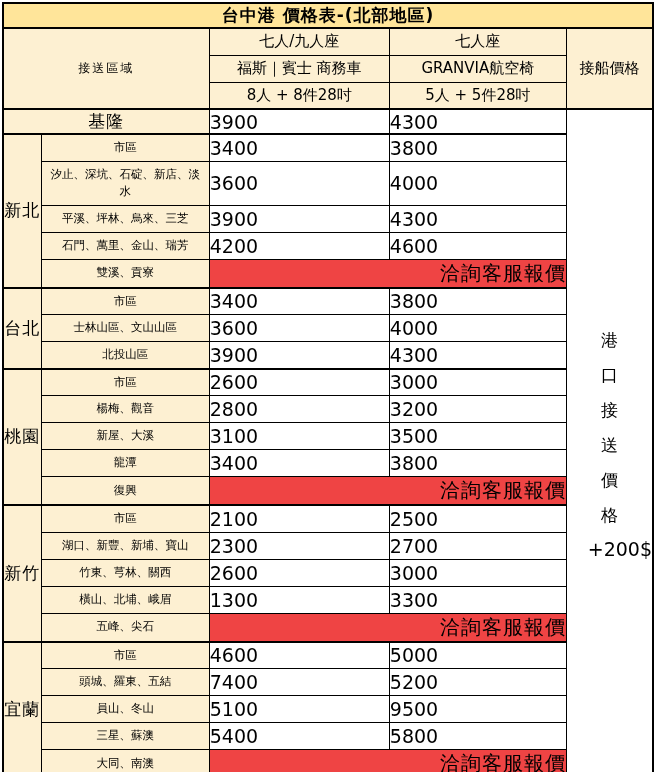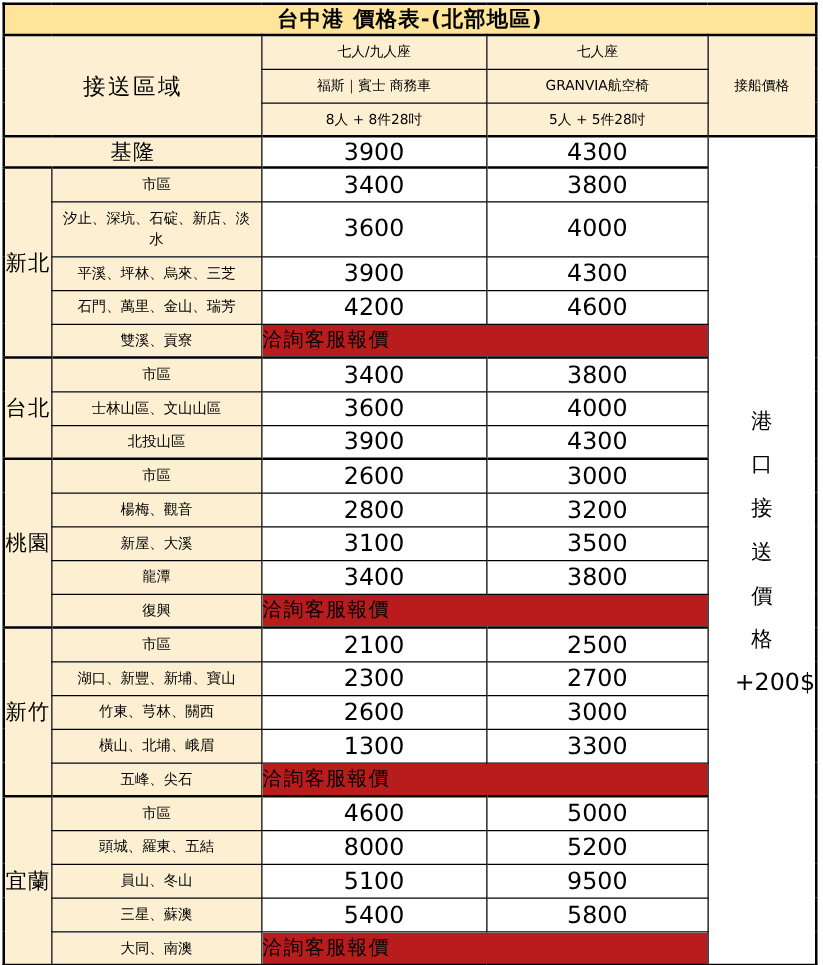--- a/index.html
+++ b/index.html
@@ -36,46 +36,45 @@
     background:#FFE59A;
     font-weight:bold;
     font-size:17px;
     text-align:center;
     border-bottom:2px solid #000;
     letter-spacing:1px;
   }
   .hdr{
     background:#FDF0D2;
     text-align:center;
-    font-size:11px;
-  }
-  .hdr-area{font-size:18px;letter-spacing:2px;}
+    font-size:15px;
+  }
+  .hdr-area{font-size:12px;letter-spacing:2px;}
   .region{
     background:#FDF0D2;
     text-align:center;
     font-size:17px;
     letter-spacing:1px;
     font-family:Liberation Serif, serif;
   }
   .district{
     background:#FDF0D2;
     font-size:11.5px;
     text-align:center;
     padding:2px 4px;
     line-height:1.5;
   }
   .price{
     background:#fff;
-    text-align:center;
     font-size:19px;
   }
   .quote{
-    background:#b91c1c;
-    text-align:left;
-    font-size:16px;
+    background:#ef4444;
+    text-align:right;
+    font-size:20px;
     letter-spacing:1px;
   }
   .port{
     background:#fff;
     text-align:center;
     font-size:17px;
   }
   .port .pchar{line-height:35px;}
   .port .psuffix{font-size:19px;line-height:32px;text-align:right;}
 </style>
@@ -216,21 +215,21 @@
         <td class="quote" colspan="2">洽詢客服報價</td>
       </tr>
       <tr class="group-start">
         <td class="region" rowspan="5">宜蘭</td>
         <td class="district">市區</td>
         <td class="price">4600</td>
         <td class="price">5000</td>
       </tr>
       <tr>
         <td class="district">頭城、羅東、五結</td>
-        <td class="price">8000</td>
+        <td class="price">7400</td>
         <td class="price">5200</td>
       </tr>
       <tr>
         <td class="district">員山、冬山</td>
         <td class="price">5100</td>
         <td class="price">9500</td>
       </tr>
       <tr>
         <td class="district">三星、蘇澳</td>
         <td class="price">5400</td>

